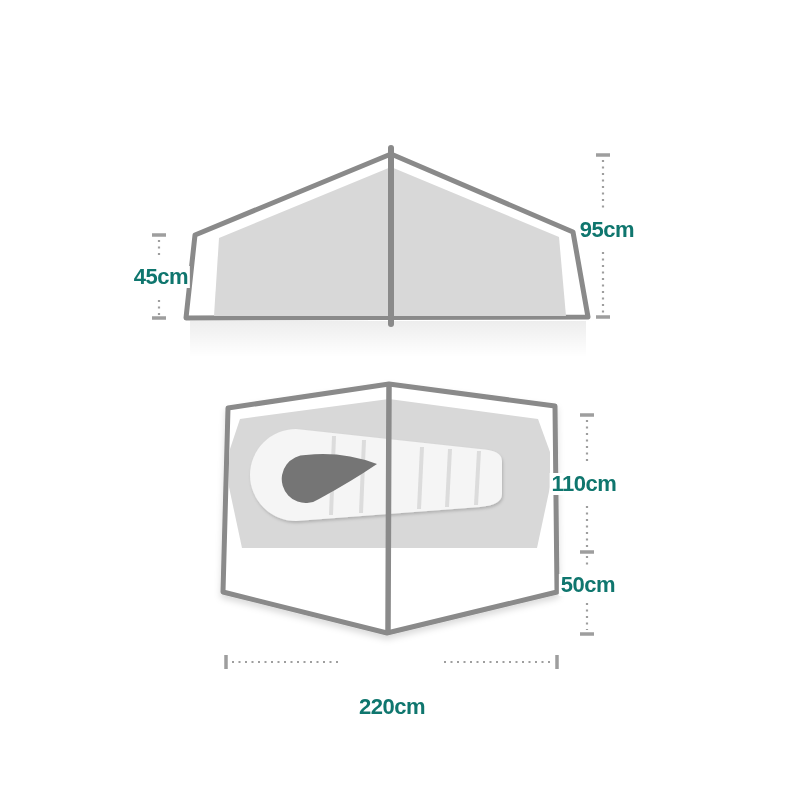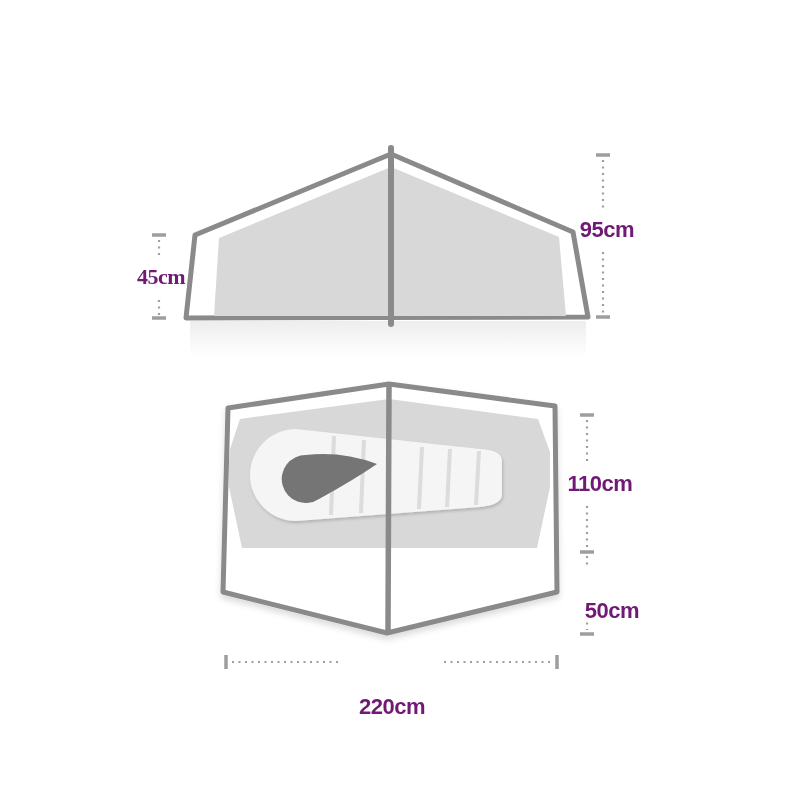--- a/index.html
+++ b/index.html
@@ -19,21 +19,21 @@
     position: absolute;
     top: 0;
     left: 0;
   }
   .dim-label {
     position: absolute;
     transform: translate(-50%, -50%);
     font-weight: 700;
     font-size: 22px;
     letter-spacing: -0.5px;
-    color: #701a75;
+    color: #0f766e;
     white-space: nowrap;
     background: #ffffff;
     padding: 0 2px;
     line-height: 1;
   }
 </style>
 </head>
 <body>
 
 <div class="canvas">
@@ -111,19 +111,19 @@
 
       <g stroke="#9e9e9e">
         <line x1="226" y1="655" x2="226" y2="669" stroke-width="3.5"></line>
         <line x1="232" y1="662" x2="341" y2="662" stroke-width="2.2" stroke-dasharray="2 4.5"></line>
         <line x1="444" y1="662" x2="551" y2="662" stroke-width="2.2" stroke-dasharray="2 4.5"></line>
         <line x1="557" y1="655" x2="557" y2="669" stroke-width="3.5"></line>
       </g>
     </g>
   </svg>
 
-  <div class="dim-label" style="left:161px; top:277px;font-family:Liberation Serif, serif;">45cm</div>
+  <div class="dim-label" style="left:161px; top:277px;">45cm</div>
   <div class="dim-label" style="left:607px; top:230px;">95cm</div>
-  <div class="dim-label" style="left:600px; top:484px;">110cm</div>
-  <div class="dim-label" style="left:588px; top:611px;margin-left:24px;">50cm</div>
+  <div class="dim-label" style="left:584px; top:484px;">110cm</div>
+  <div class="dim-label" style="left:588px; top:585px;">50cm</div>
   <div class="dim-label" style="left:392px; top:662px;margin-top:45px;">220cm</div>
 
 </div>
 
 </body></html>

